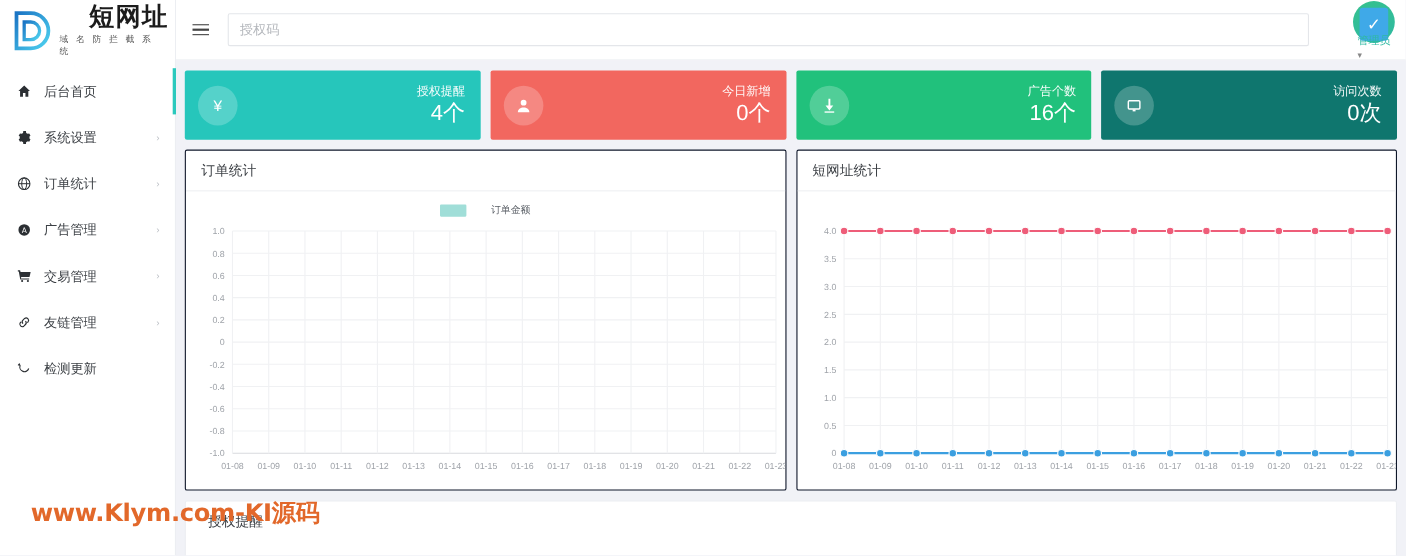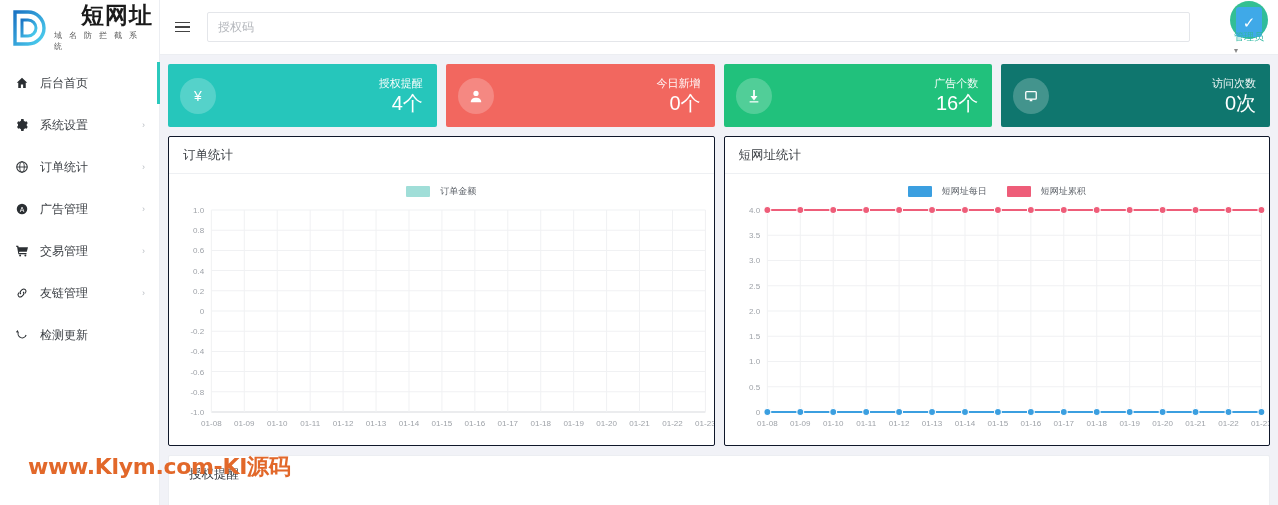--- a/index.html
+++ b/index.html
@@ -143,21 +143,21 @@
     padding: 0 14px; border-bottom: 1px solid #eef0f3;
     font-size: 12.5px; color: #3b3f44;
   }
   .panel-body { position: relative; height: 272px; }
   .chart-svg { display: block; width: 100%; height: 272px; }
   .legend-row {
     position: absolute; top: 11px; left: 0; right: 0;
     display: flex; justify-content: center; align-items: center;
     gap: 20px; pointer-events: none;
   }
-  .legend-item { display: flex; align-items: center; gap: 10px; }
+  .legend-item { display: flex; align-items: center; gap: 22px; }
   .legend-sw { width: 24px; height: 11px; border-radius: 1px; }
   .legend-tx { font-size: 9px; color: #5a5f66; }
 
   .bottom-panel {
     margin-top: 9px; background: #fff; border-radius: 2px;
     height: 60px; border: 1px solid #eceef2;
   }
   .bottom-head {
     height: 37px; display: flex; align-items: center;
     padding: 0 20px; font-size: 12.5px; color: #3b3f44;
@@ -430,30 +430,20 @@
               <text x="499.3333333333333" y="252" text-anchor="middle" class="tick-txt">01-22</text>
               <line x1="532" y1="36" x2="532" y2="238" stroke="#f0f1f3" stroke-width="1"></line>
               <text x="532" y="252" text-anchor="middle" class="tick-txt">01-23</text>
             </svg>
         </div>
       </div>
 
       <div class="panel">
         <div class="panel-head">短网址统计</div>
         <div class="panel-body">
-          <div class="legend-row" id="legend-right">
-              <div class="legend-item">
-                <span class="legend-sw" style="background: rgb(59, 159, 224);"></span>
-                <span class="legend-tx">短网址每日</span>
-              </div>
-              <div class="legend-item">
-                <span class="legend-sw" style="background: rgb(238, 93, 121);"></span>
-                <span class="legend-tx">短网址累积</span>
-              </div>
-            </div>
           <svg class="chart-svg" id="chart-right" viewBox="0 0 540 272" preserveAspectRatio="none">
               <line x1="42" y1="36" x2="532" y2="36" stroke="#f0f1f3" stroke-width="1"></line>
               <text x="35" y="39" text-anchor="end" class="tick-txt">4.0</text>
               <line x1="42" y1="61.25" x2="532" y2="61.25" stroke="#f0f1f3" stroke-width="1"></line>
               <text x="35" y="64.25" text-anchor="end" class="tick-txt">3.5</text>
               <line x1="42" y1="86.5" x2="532" y2="86.5" stroke="#f0f1f3" stroke-width="1"></line>
               <text x="35" y="89.5" text-anchor="end" class="tick-txt">3.0</text>
               <line x1="42" y1="111.75" x2="532" y2="111.75" stroke="#f0f1f3" stroke-width="1"></line>
               <text x="35" y="114.75" text-anchor="end" class="tick-txt">2.5</text>
               <line x1="42" y1="137" x2="532" y2="137" stroke="#f0f1f3" stroke-width="1"></line>

